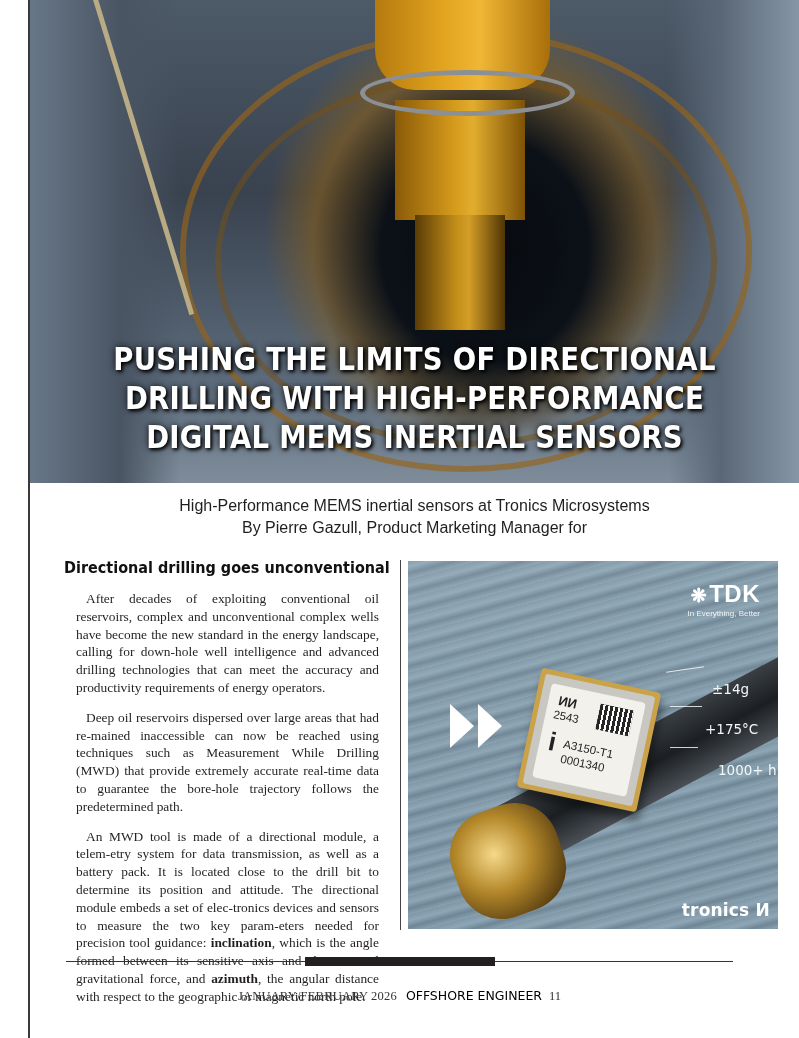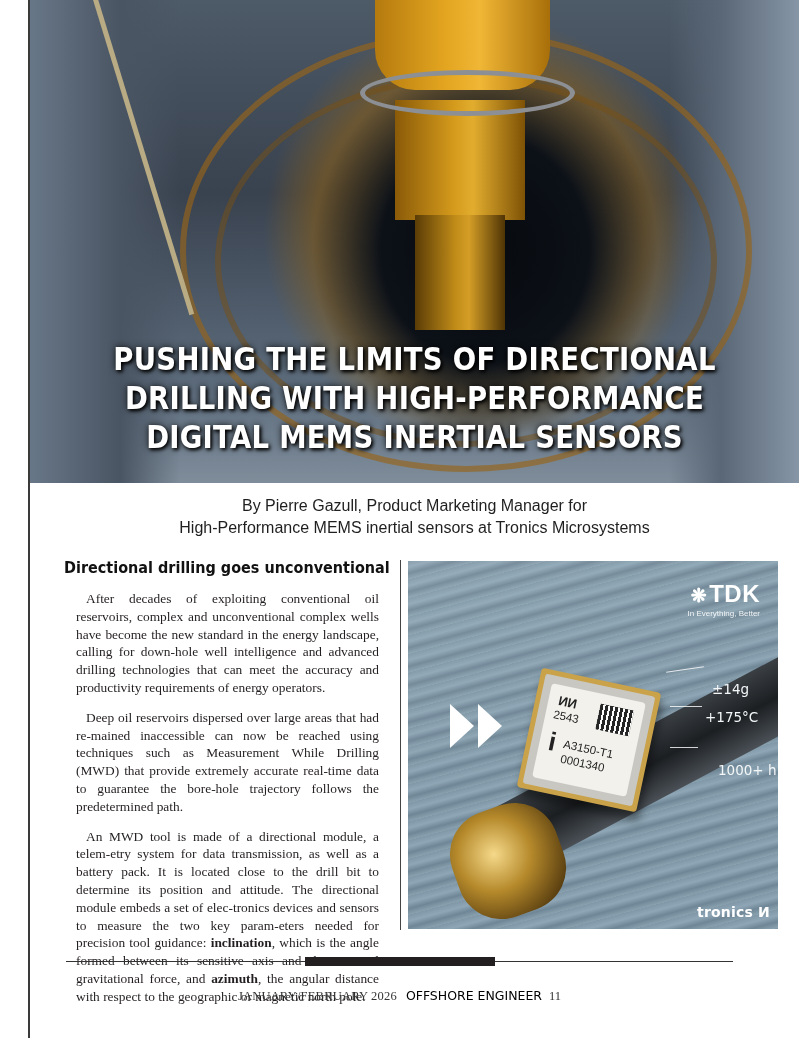--- a/index.html
+++ b/index.html
@@ -60,21 +60,21 @@
   .chip-i { position:absolute; left:9px; top:44px; font-size:26px; font-weight:bold; line-height:26px; }
   .chip-part { position:absolute; left:24px; top:50px; font-size:11.5px; line-height:14px; }
   .chip-serial { position:absolute; left:24px; top:65px; font-size:11.5px; line-height:14px; }
   .ff-icon { position:absolute; left:42px; top:143px; width:56px; height:44px; }
   .tdk { position:absolute; right:18px; top:20px; text-align:right; color:#fff; font-family:"Liberation Sans", sans-serif; }
   .tdk-logo { font-size:24px; font-weight:bold; letter-spacing:0.5px; line-height:26px; }
   .tdk-logo .tdk-mark { font-size:19px; margin-right:2px; }
   .tdk-tag { font-size:8px; line-height:10px; opacity:0.9; }
   .spec { position:absolute; color:#f4f7f8; font-family:"DejaVu Sans", sans-serif; font-size:13.5px;margin-top:24px; }
   .spec-line { position:absolute; height:1px; background:rgba(255,255,255,0.8); }
-  .tronics { position:absolute; right:8px; bottom:9px; color:#fff; font-family:"DejaVu Sans", sans-serif; font-weight:bold; font-size:14px; letter-spacing:0.2px;text-align:right; }
+  .tronics { position:absolute; right:8px; bottom:9px; color:#fff; font-family:"DejaVu Sans", sans-serif; font-weight:bold; font-size:17px; letter-spacing:0.2px;text-align:right; }
 
   
   .footer-rule { position:absolute; left:66px; top:961px; width:667px; height:1px; background:#333; }
   .footer-bar { position:absolute; left:305px; top:957px; width:190px; height:9px; background:#231f20; }
   .footer { position:absolute; left:0; top:988px; width:799px; text-align:center; font-size:12.5px; color:#333; }
   .footer .issue { font-family:"Liberation Serif", serif; letter-spacing:0.2px; }
   .footer .mag { font-family:"DejaVu Sans", sans-serif; font-weight:normal; font-size:12.5px; color:#000000; margin:0 7px 4px 9px; }
   .footer .pg { font-family:"Liberation Serif", serif; }
 </style>
 </head>
@@ -93,22 +93,22 @@
   <div class="hero-pipe3"></div>
   <div class="hero-collar"></div>
   <div class="hero-title">
     <div>PUSHING THE LIMITS OF DIRECTIONAL</div>
     <div>DRILLING WITH HIGH-PERFORMANCE</div>
     <div>DIGITAL MEMS INERTIAL SENSORS</div>
   </div>
 </div>
 
 <div class="byline">
+  <div>High-Performance MEMS inertial sensors at Tronics Microsystems</div>
   <div><span class="author">By Pierre Gazull,</span><span> Product Marketing Manager for</span></div>
-  <div>High-Performance MEMS inertial sensors at Tronics Microsystems</div>
 </div>
 
 <div class="article">
   <h2 class="section-heading">Directional drilling goes unconventional</h2>
   <p class="para">After decades of exploiting conventional oil reservoirs, complex and unconventional complex wells have become the new standard in the energy landscape, calling for down-hole well intelligence and advanced drilling technologies that can meet the accuracy and productivity requirements of energy operators.</p>
   <p class="para">Deep oil reservoirs dispersed over large areas that had re-mained inaccessible can now be reached using techniques such as Measurement While Drilling (MWD) that provide extremely accurate real-time data to guarantee the bore-hole trajectory follows the predetermined path.</p>
   <p class="para"><span>An MWD tool is made of a directional module, a telem-etry system for data transmission, as well as a battery pack. It is located close to the drill bit to determine its position and attitude. The directional module embeds a set of elec-tronics devices and sensors to measure the two key param-eters needed for precision tool guidance: </span><b>inclination</b><span>, which is the angle formed between its sensitive axis and the verti-cal gravitational force, and </span><b>azimuth</b><span>, the angular distance with respect to the geographic or magnetic north pole.</span></p>
 </div>
 <div class="col-rule"></div>
 
@@ -135,21 +135,21 @@
   </div>
 
   <div class="tdk">
     <div class="tdk-logo"><span class="tdk-mark">❋</span><span>TDK</span></div>
     <div class="tdk-tag">In Everything, Better</div>
   </div>
 
   <div class="spec-line" style="left:258px;top:108px;width:38px;transform:rotate(-8deg);"></div>
   <div class="spec" style="left:304px;top:96px;">±14g</div>
   <div class="spec-line" style="left:262px;top:145px;width:32px;"></div>
-  <div class="spec" style="left:297px;top:124px;">+175°C</div>
+  <div class="spec" style="left:297px;top:136px;">+175°C</div>
   <div class="spec-line" style="left:262px;top:186px;width:28px;"></div>
   <div class="spec" style="left:310px;top:177px;">1000+ h</div>
 
   <div class="tronics"><span>tronics</span> <span>И</span></div>
 </div>
 
 <div class="footer-rule"></div>
 <div class="footer-bar"></div>
 <div class="footer">
   <span class="issue">JANUARY/FEBRUARY 2026</span><span class="mag">OFFSHORE ENGINEER</span><span class="pg">11</span>

